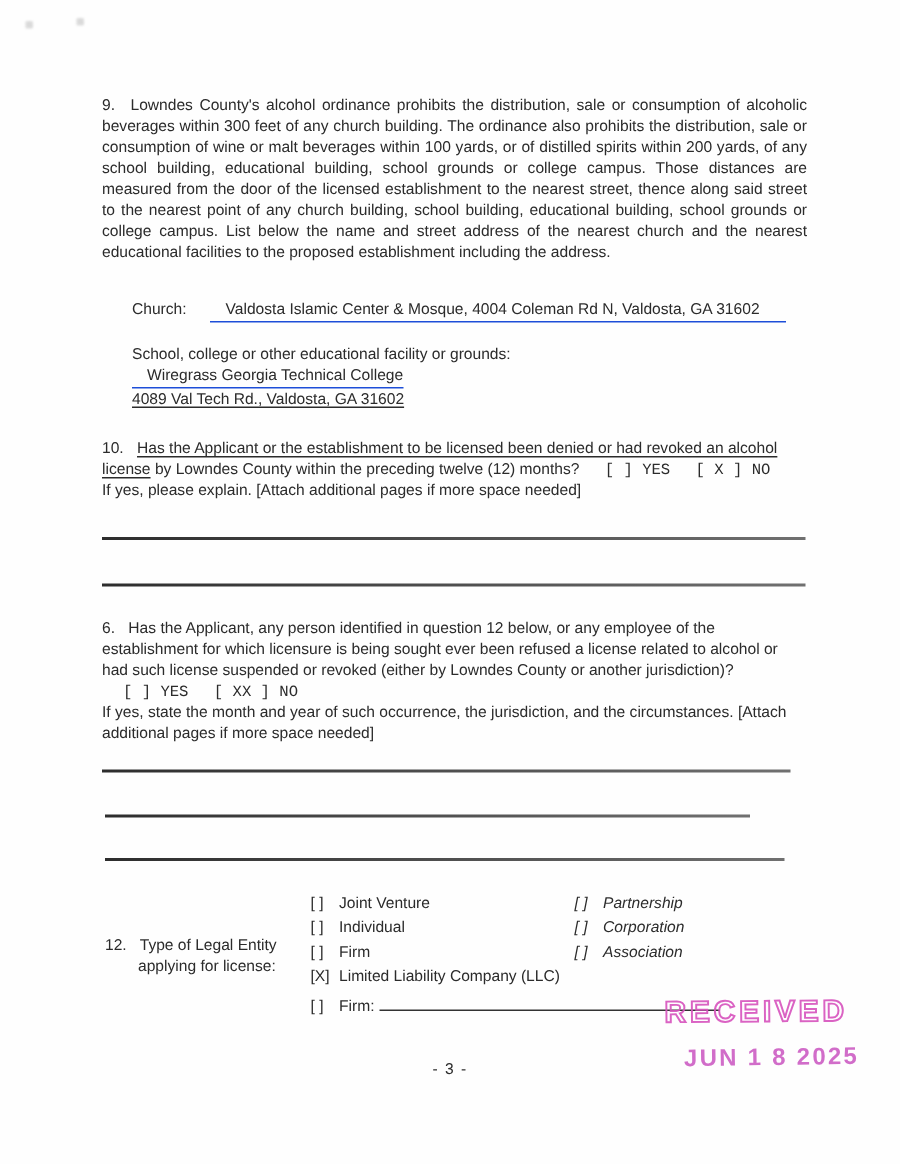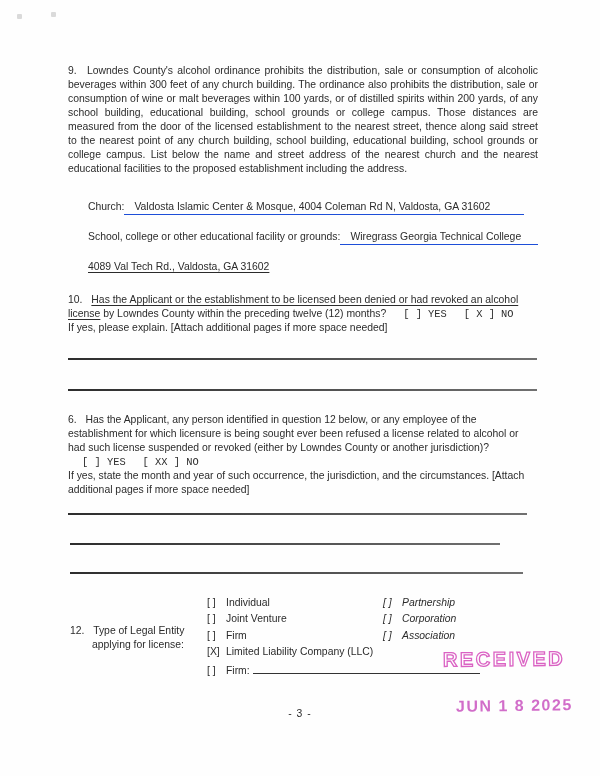--- a/index.html
+++ b/index.html
@@ -68,26 +68,26 @@
 <div class="page">
 
   <div class="abs artifact" style="left:17px; top:14px;"></div>
   <div class="abs artifact" style="left:51px; top:12px;"></div>
 
   <div class="abs just" style="left:68px; top:64px; width:470px;">
     <span class="qnum">9.</span>
     <span>Lowndes County's alcohol ordinance prohibits the distribution, sale or consumption of alcoholic beverages within 300 feet of any church building.  The ordinance also prohibits the distribution, sale or consumption of wine or malt beverages within 100 yards, or of distilled spirits within 200 yards, of any school building, educational building, school grounds or college campus.  Those distances are measured from the door of the licensed establishment to the nearest street, thence along said street to the nearest point of any church building, school building, educational building, school grounds or college campus.  List below the name and street address of the nearest church and the nearest educational facilities to the proposed establishment including the address.</span>
   </div>
 
-  <div class="abs fillrow" style="left:88px; top:200px; width:436px;">
+  <div class="abs fillrow" style="left:88px; top:200px; width:436px;gap:16px;">
     <span class="label">Church:</span>
     <span class="fill">Valdosta Islamic Center &amp; Mosque, 4004 Coleman Rd N, Valdosta, GA 31602</span>
   </div>
 
-  <div class="abs fillrow" style="left:88px; top:230px; width:450px;">
+  <div class="abs fillrow" style="left:88px; top:230px; width:450px;flex-direction:column;">
     <span class="label">School, college or other educational facility or grounds:</span>
     <span class="fill">Wiregrass Georgia Technical College</span>
   </div>
 
   <div class="abs" style="left:88px; top:260px; width:450px;">
     <span class="u">4089 Val Tech Rd., Valdosta, GA 31602</span>
   </div>
 
   <div class="abs" style="left:68px; top:293px; width:470px;">
     <div>
@@ -120,24 +120,24 @@
   <div class="abs" style="left:70px; top:624px; width:135px;">
     <div>
       <span class="qnum">12.</span>
       <span>Type of Legal Entity</span>
     </div>
     <div style="padding-left:22px;">applying for license:</div>
   </div>
 
   <div class="abs" style="left:207px; top:596px; width:310px;">
     <div class="q12-row">
-      <span class="box">[ ]</span><span>Individual</span>
+      <span class="box">[ ]</span><span>Joint Venture</span>
     </div>
     <div class="q12-row">
-      <span class="box">[ ]</span><span>Joint Venture</span>
+      <span class="box">[ ]</span><span>Individual</span>
     </div>
     <div class="q12-row">
       <span class="box">[ ]</span><span>Firm</span>
     </div>
     <div class="q12-row">
       <span class="box">[X]</span><span>Limited Liability Company (LLC)</span>
     </div>
     <div class="q12-row">
       <span class="box">[ ]</span><span>Firm:</span>
       <span class="other-fill"></span>
@@ -149,18 +149,18 @@
       <span class="box">[ ]</span><span>Partnership</span>
     </div>
     <div class="q12-row">
       <span class="box">[ ]</span><span>Corporation</span>
     </div>
     <div class="q12-row">
       <span class="box">[ ]</span><span>Association</span>
     </div>
   </div>
 
-  <div class="abs stamp-received" style="left:443px; top:652px;">RECEIVED</div>
+  <div class="abs stamp-received" style="left:443px; top:668px;">RECEIVED</div>
   <div class="abs stamp-date" style="left:456px; top:699px;">JUN 1 8 2025</div>
 
   <div class="abs page-number" style="top:707px;">- 3 -</div>
 
 </div>
 
 </body></html>

